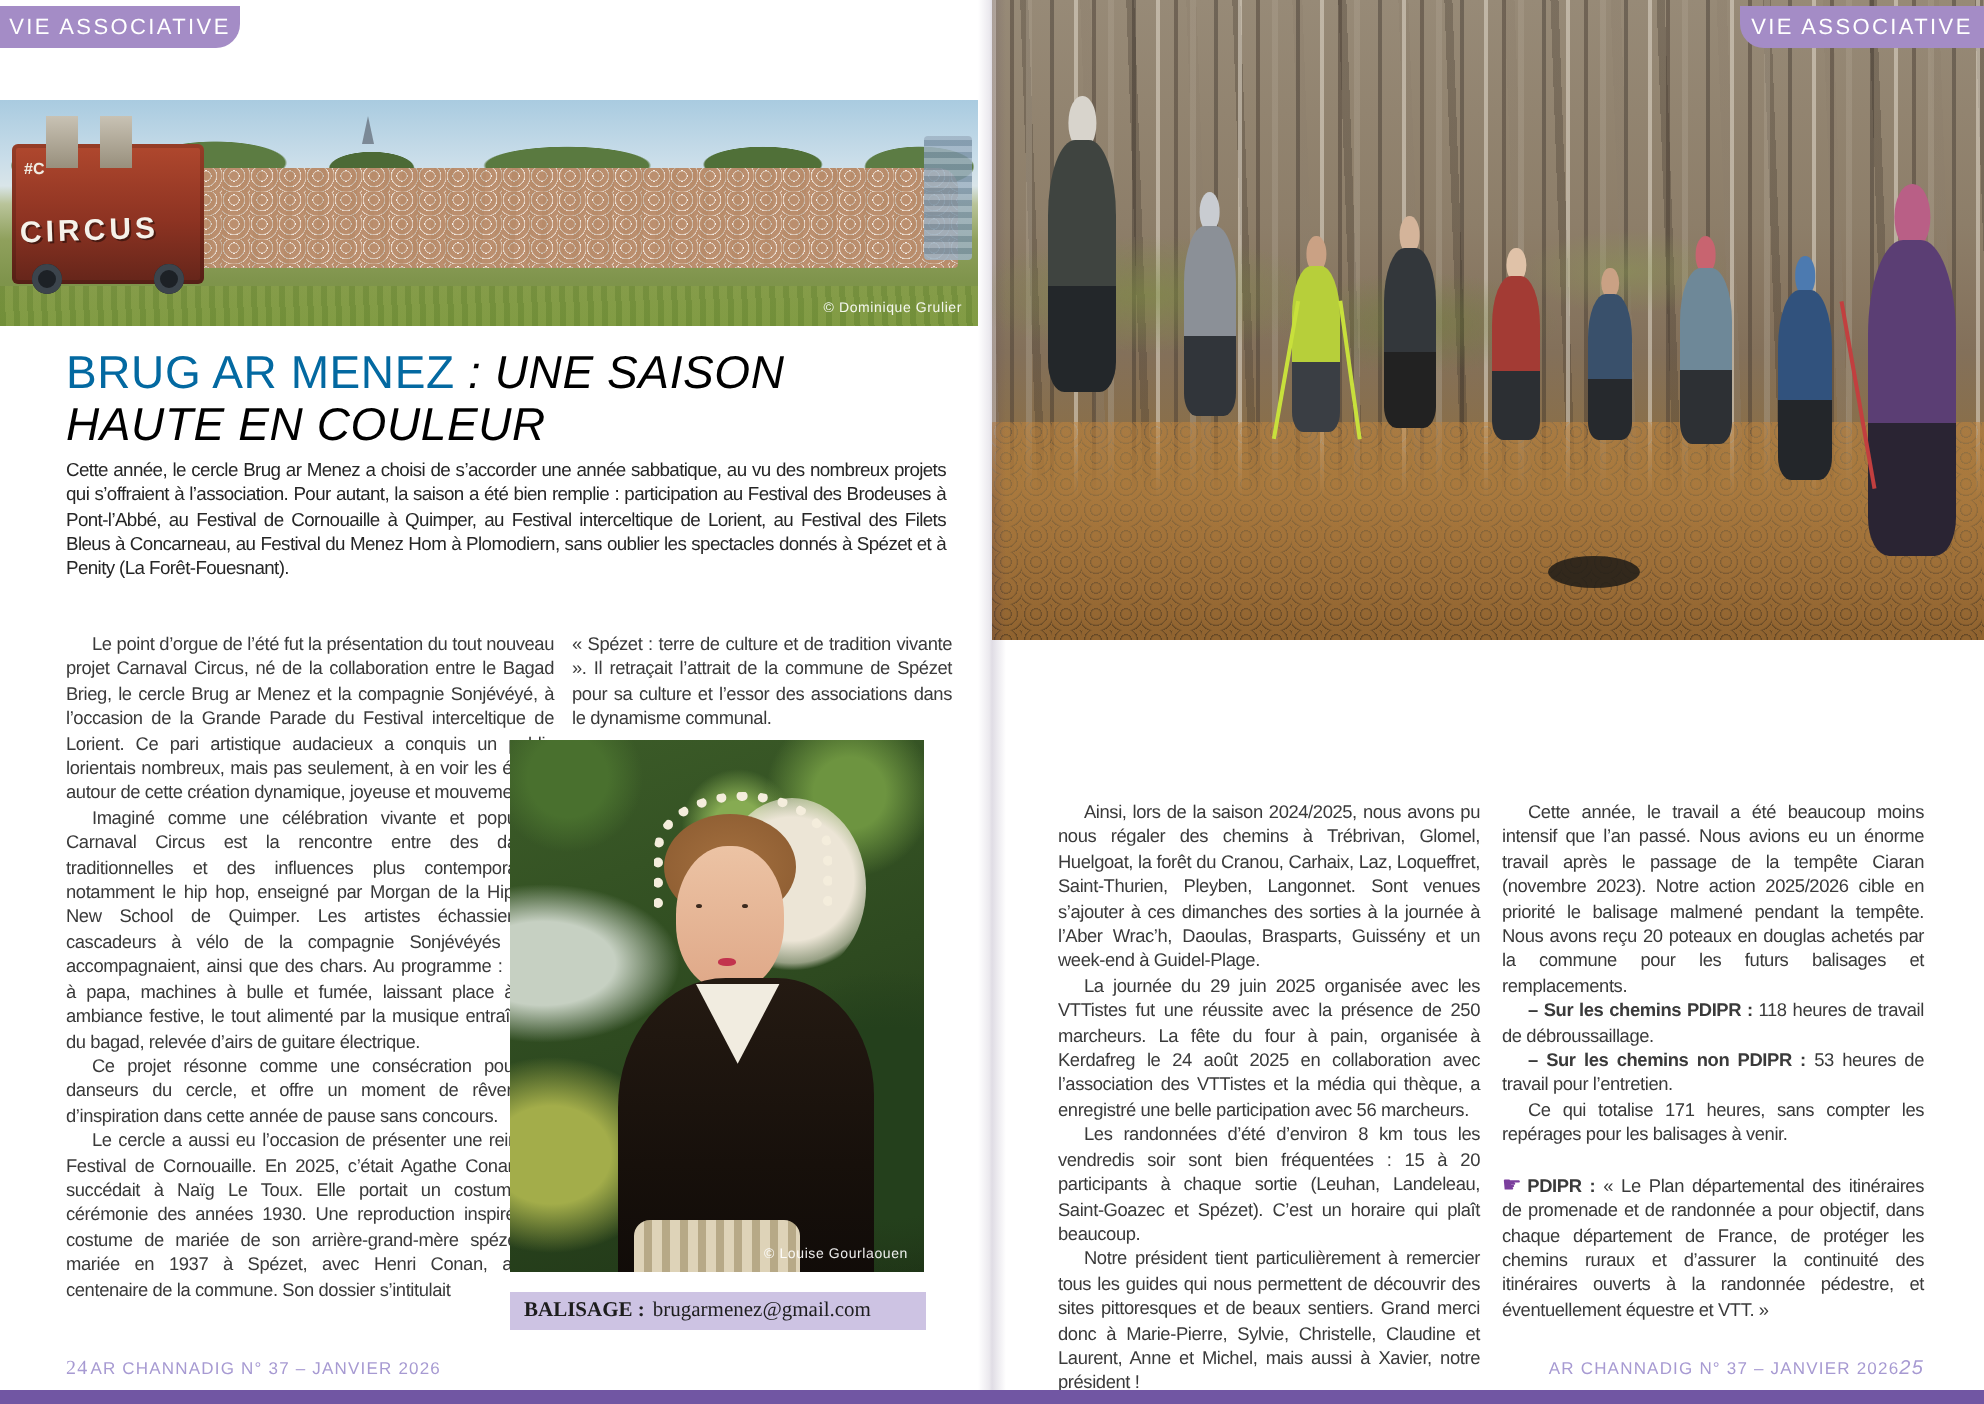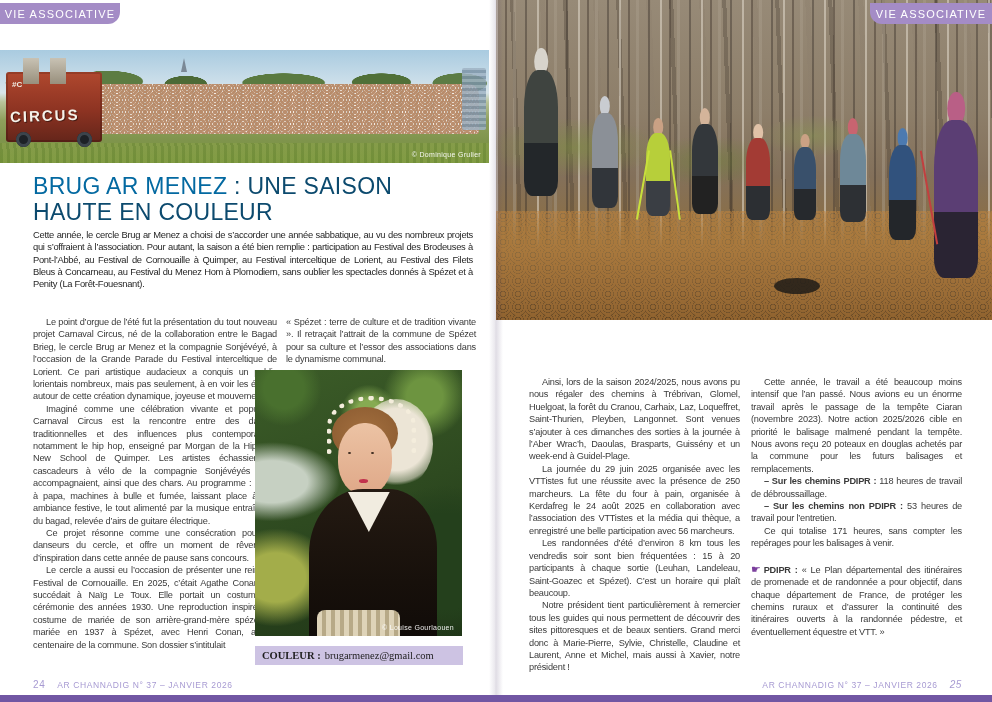--- a/index.html
+++ b/index.html
@@ -41,21 +41,21 @@
   .gp-tag{position:absolute;left:6px;top:8px;color:#f0ece2;font-size:8px;font-weight:bold;}
   .gp-circus{position:absolute;left:4px;bottom:18px;color:#f5f2ea;font-weight:bold;font-size:15px;
     letter-spacing:2px;text-shadow:1px 1px 0 rgba(0,0,0,.45);transform:rotate(-2deg);}
   .gp-scaffold{position:absolute;right:3px;top:18px;width:24px;height:62px;border-radius:2px;opacity:.85;
     background:repeating-linear-gradient(0deg,#9fb3c4 0 3px,#7b93a6 3px 6px);}
   .ph-credit{position:absolute;right:8px;bottom:5px;font-size:7px;color:rgba(255,255,255,.92);letter-spacing:.3px;z-index:4;}
 
   
   .article-title{position:absolute;left:33px;top:173px;width:445px;font-size:23px;line-height:26px;letter-spacing:.3px;}
   .t-main{color:#0369a1;}
-  .t-light{color:#0c4a6e;}
+  .t-light{color:#000000;font-style:italic;}
   .intro{position:absolute;left:33px;width:440px;font-weight:normal;color:#262626;text-align:justify;
          font-size:9.4px;line-height:12.3px;letter-spacing:-.3px;}
   .intro-left{top:229px;}
   .cols{position:absolute;display:flex;}
   .cols-left{left:33px;top:316px;width:443px;gap:9px;}
   .col-a{width:244px;}
   .col-b{width:190px;}
   .bodytext p{font-size:9.2px;line-height:12.4px;text-align:justify;letter-spacing:-.2px;color:#3a3a3a;margin:0;}
   .bodytext p.ind{text-indent:13px;}
   .gap-top{margin-top:12px;}
@@ -113,35 +113,35 @@
   .hk::after{content:"";position:absolute;left:0;top:15%;width:100%;height:85%;
     border-radius:40% 40% 24% 24%/30% 30% 12% 12%;
     background:linear-gradient(180deg,var(--j) 0 58%,var(--p) 58% 100%);}
   .pole{position:absolute;z-index:3;width:2px;display:block;}
   .hero-band{position:absolute;left:33px;top:292px;width:353px;height:28px;background:#fff;z-index:4;
     display:flex;align-items:center;justify-content:center;}
   .hero-band span{color:#7c3794;font-size:19px;letter-spacing:.5px;white-space:nowrap;}
 
   
   .intro-right{top:330px;width:434px;line-height:13px;}
-  .cols-right{left:33px;top:376px;width:433px;gap:11px;}
+  .cols-right{left:33px;top:400px;width:433px;gap:11px;}
   .cols-right p{line-height:12.4px;}
   .col-1{width:211px;}
   .col-2{width:211px;}
   .subhead{color:#9a68ba;font-weight:bold;font-size:11.5px;line-height:13.5px;margin:0 0 5px 0;letter-spacing:.1px;}
   .footnote{margin-top:13px !important;}
   .hand{color:#7b3f9d;font-size:11px;margin-right:3px;font-style:normal;}
 
   
   .footer{position:absolute;bottom:12px;font-size:8.5px;letter-spacing:.6px;color:#a79ad2;z-index:4;}
   .footer-left{left:33px;}
   .footer-right{right:30px;text-align:right;}
   .pagenum{font-size:10px;}
-  .footer-left .pagenum{margin-right:12px;}
-  .footer-right .pagenum{margin-left:12px;font-style:italic;}
+  .footer-left .pagenum{margin-right:1px;font-family:Liberation Serif, serif;}
+  .footer-right .pagenum{font-style:italic;}
   .bottom-bar{position:absolute;left:0;bottom:0;width:992px;height:7px;background:#7156a3;z-index:7;}
   .fold{position:absolute;left:489px;top:0;width:14px;height:100%;z-index:5;pointer-events:none;
     background:linear-gradient(90deg,rgba(0,0,0,0) 0%,rgba(60,40,90,.10) 40%,rgba(60,40,90,.16) 50%,rgba(0,0,0,0) 100%);}
 </style>
 </head>
 <body>
 
 <div class="spread">
 
   <div class="page page-left">
@@ -190,21 +190,21 @@
           <span class="pt pt-eye" style="left:56%;top:31%;"></span>
           <span class="pt pt-crown"></span>
           <span class="pt pt-torso"></span>
           <span class="pt pt-collar"></span>
           <span class="pt pt-lips"></span>
           <span class="pt pt-apron"></span>
           <span class="ph-credit">© Louise Gourlaouen</span>
         </div>
 
         <div class="contact">
-          <b>COULEUR :</b><span class="email">brugarmenez@gmail.com</span>
+          <b>BALISAGE :</b><span class="email">brugarmenez@gmail.com</span>
         </div>
       </div>
     </div>
 
     <div class="footer footer-left">
       <span class="pagenum">24</span><span>AR CHANNADIG N° 37 – JANVIER 2026</span>
     </div>
   </div>
 
   <div class="page page-right">

